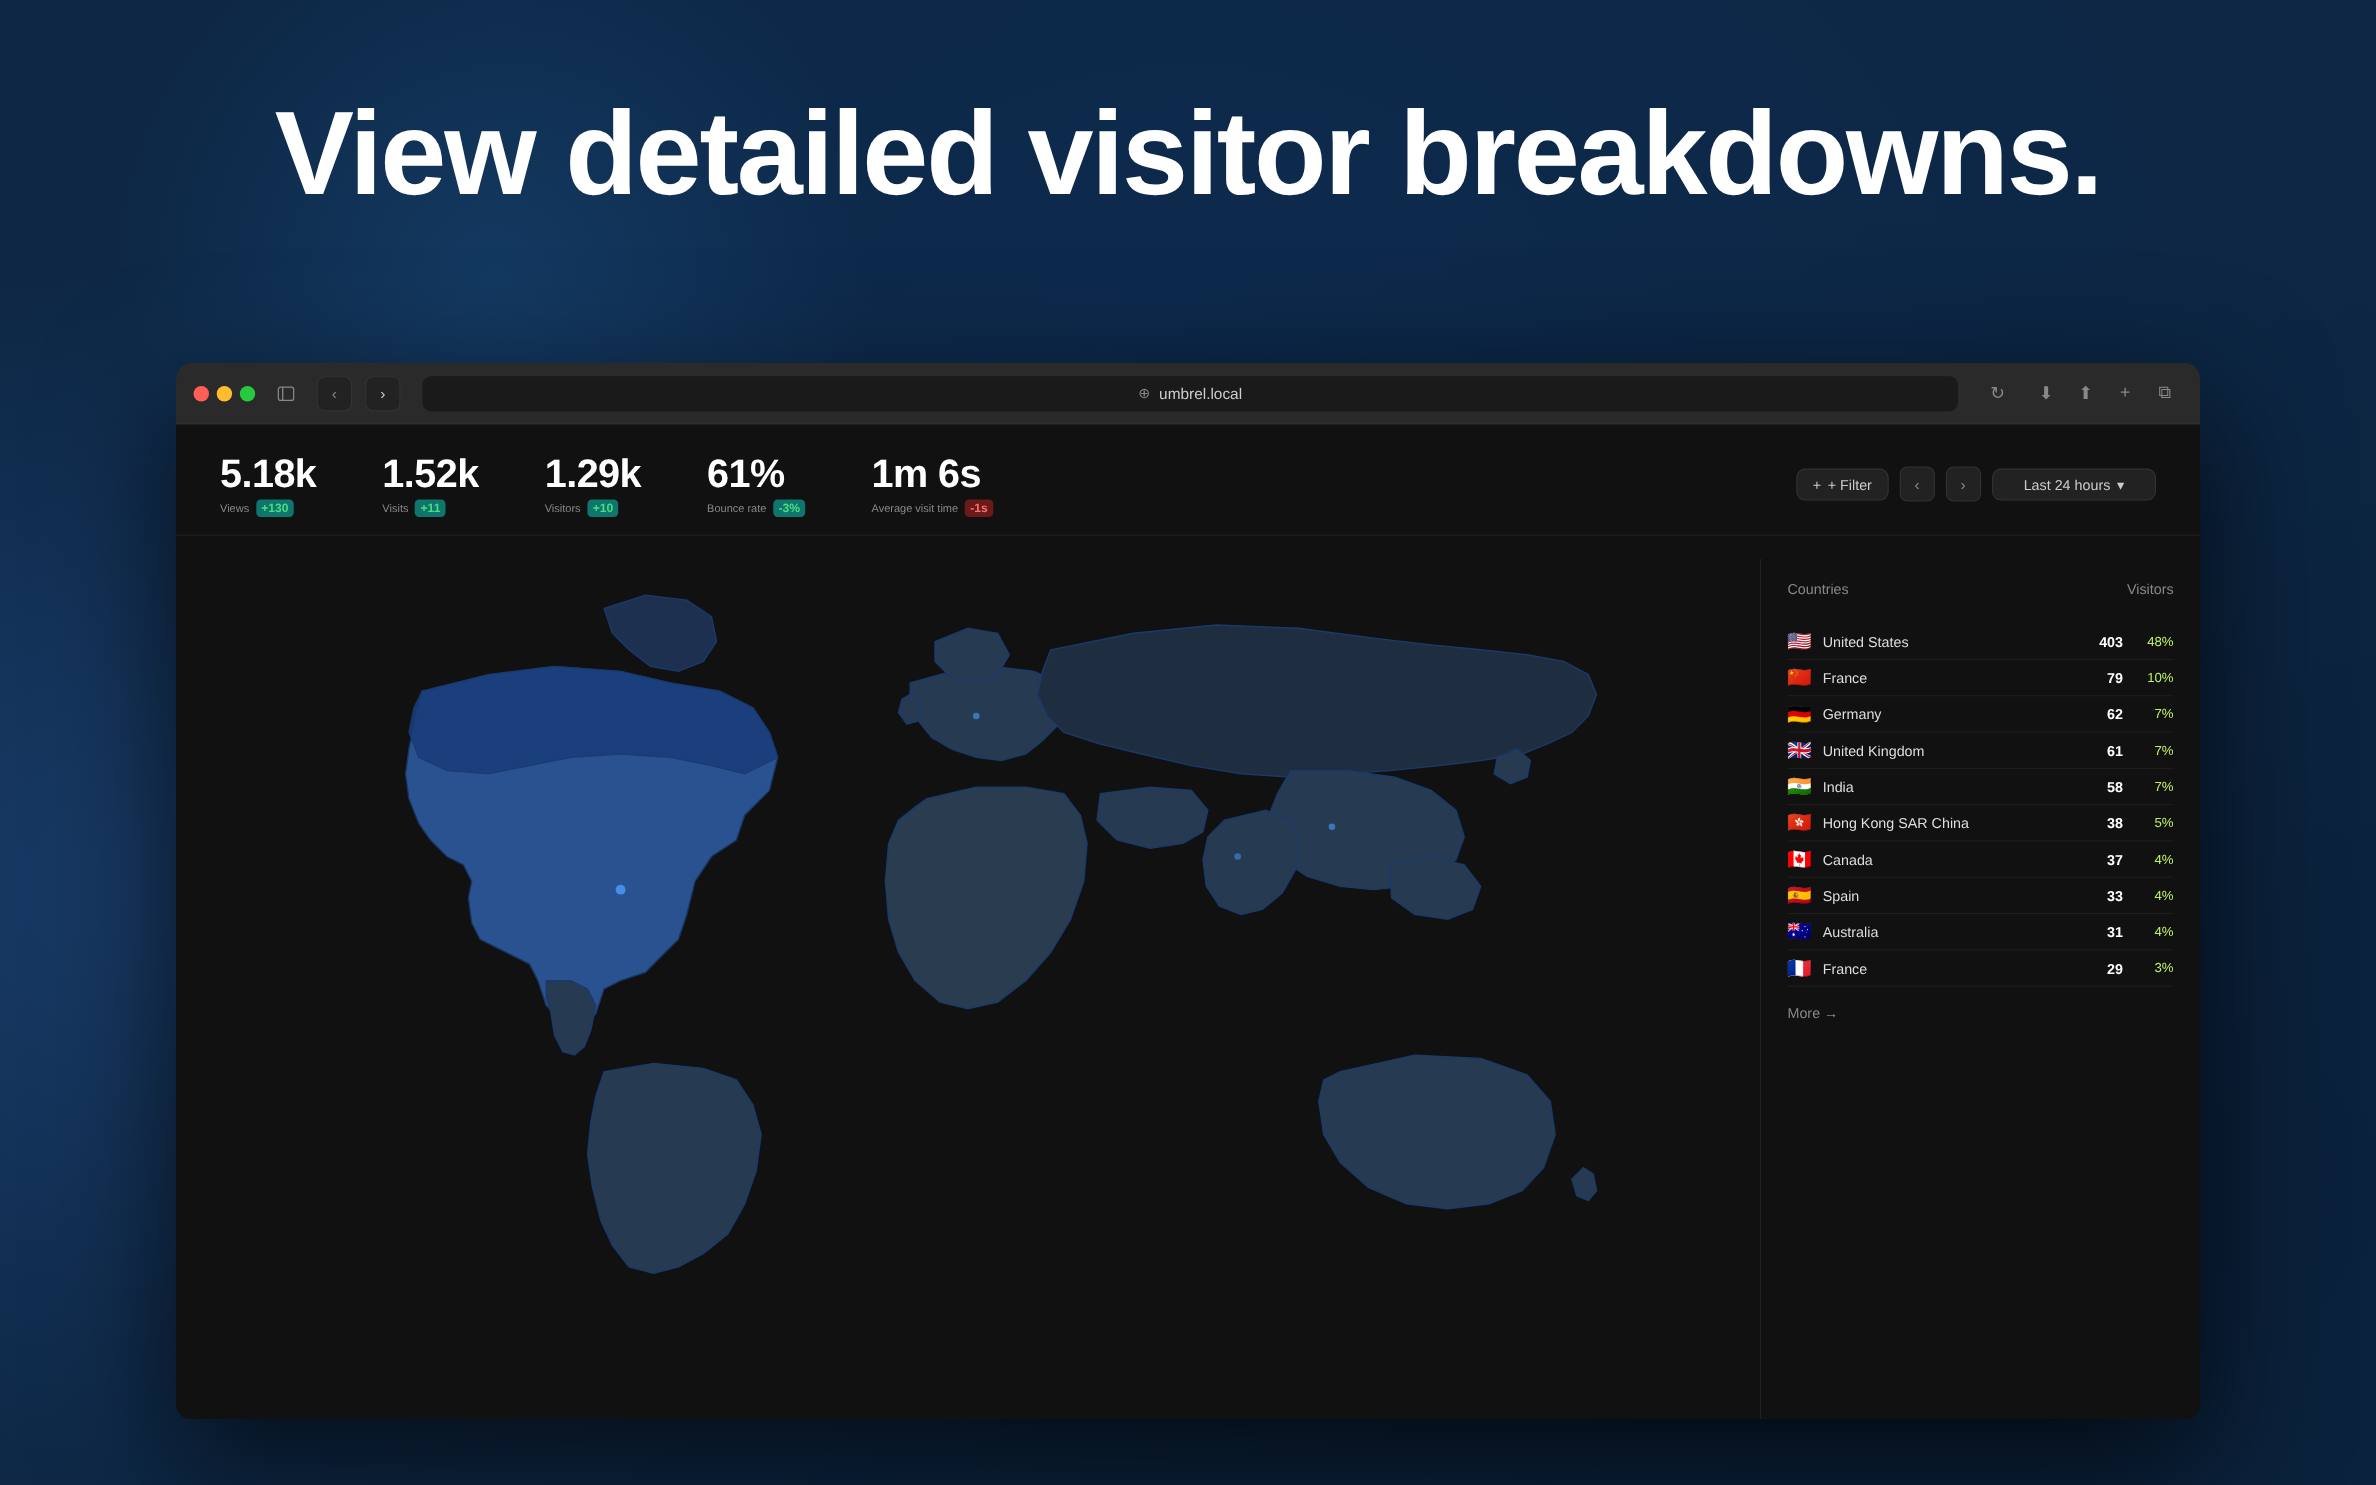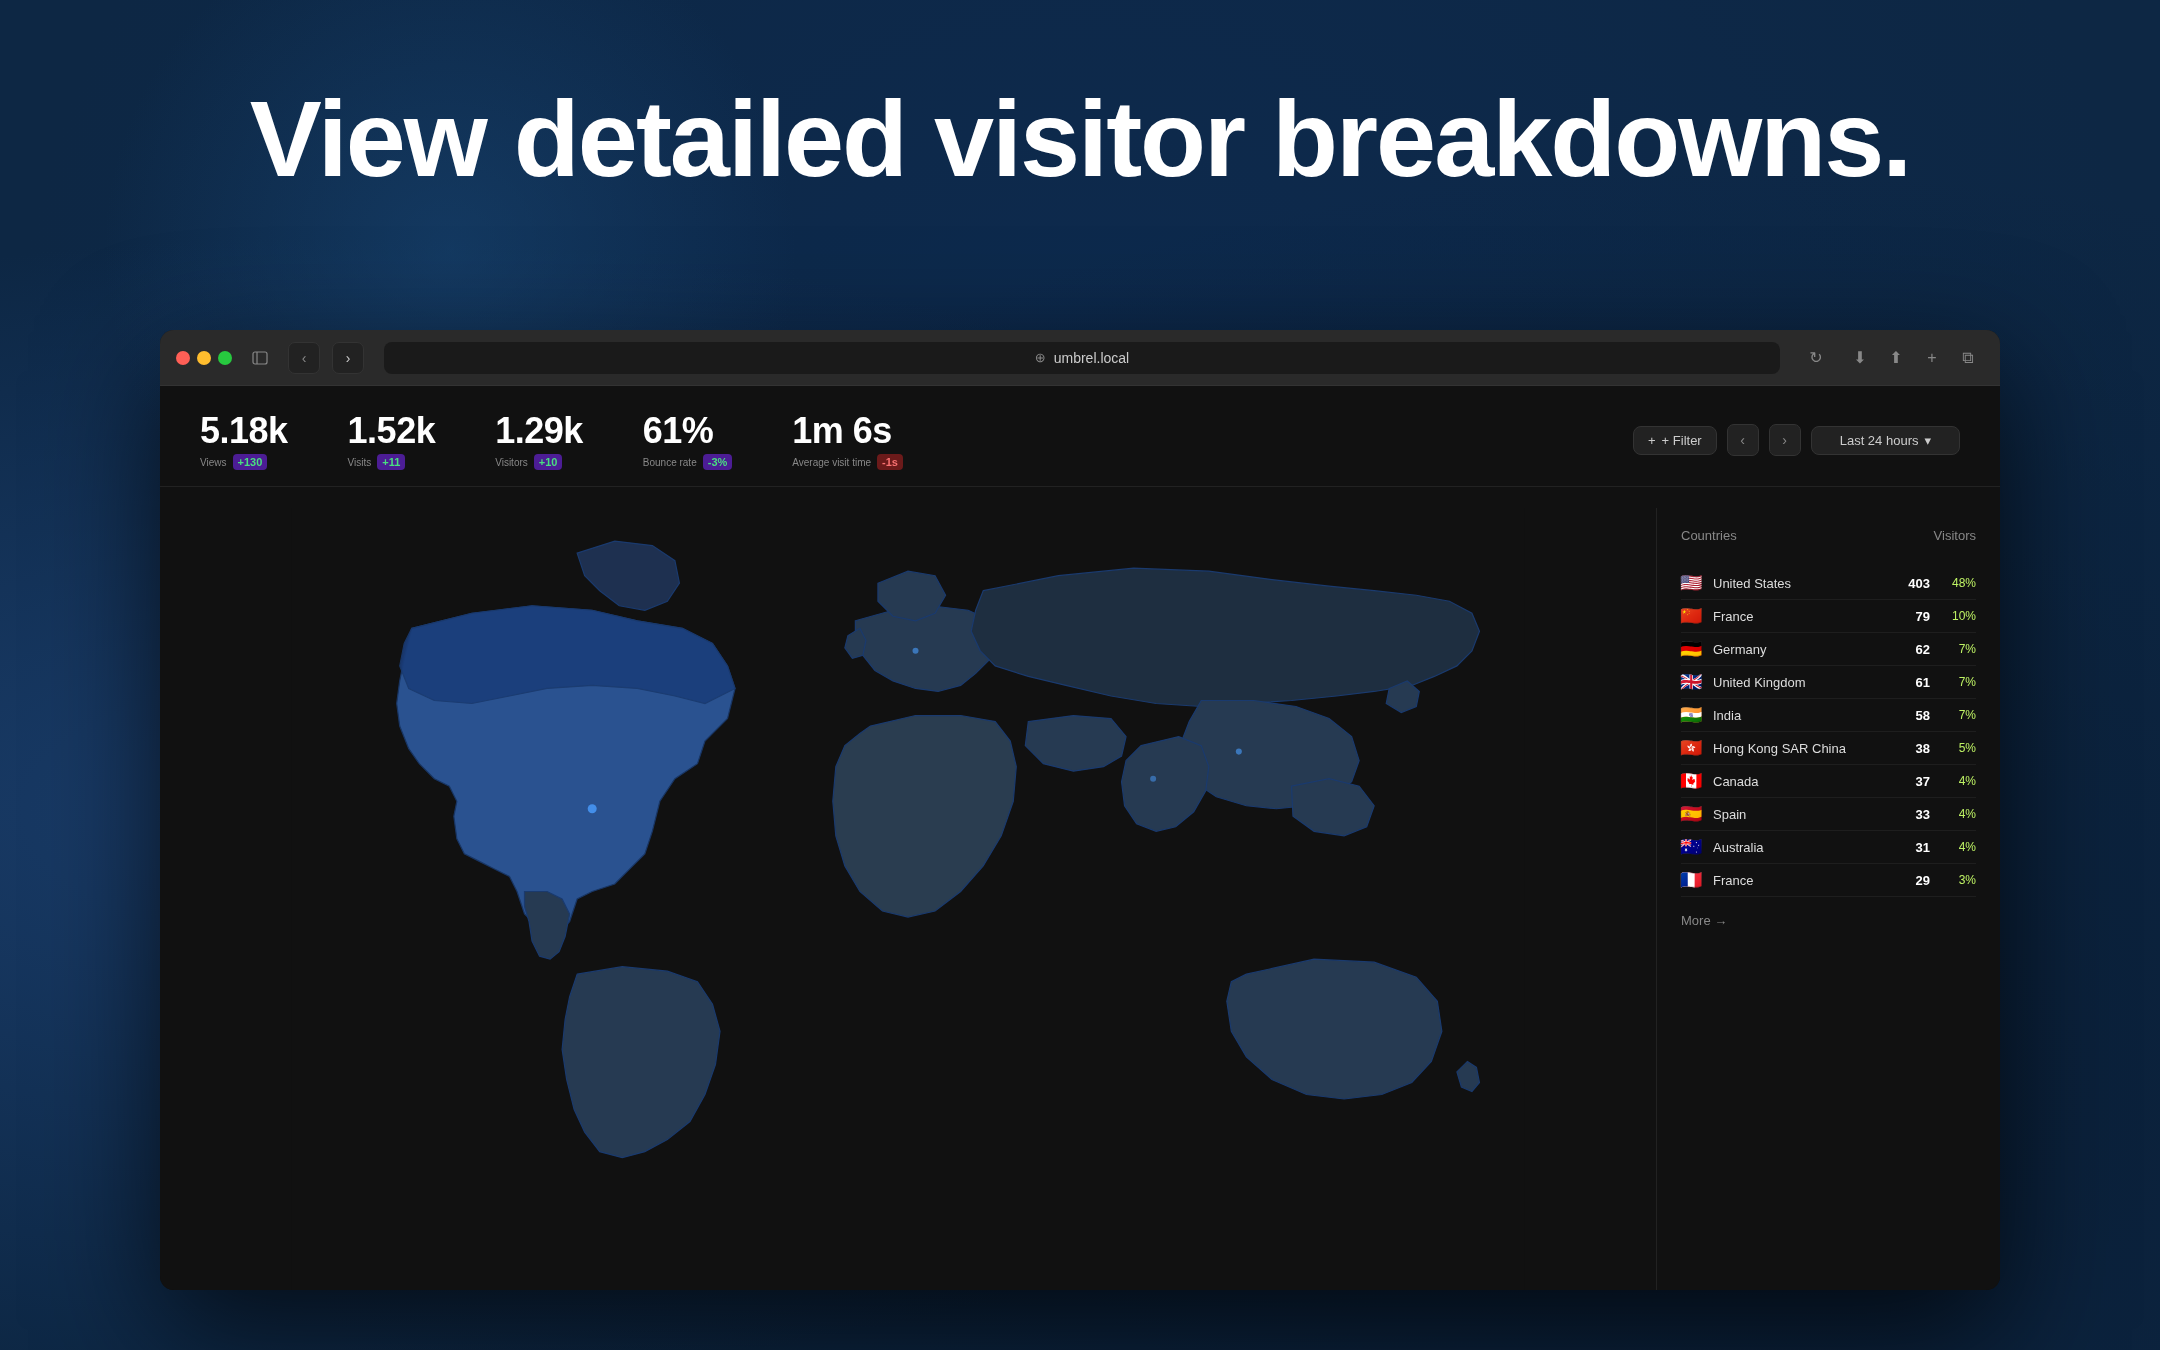--- a/index.html
+++ b/index.html
@@ -166,21 +166,21 @@
     }
 
     .stat-badge {
       font-size: 11px;
       font-weight: 600;
       padding: 2px 5px;
       border-radius: 4px;
       color: #fff;
     }
 
-    .badge-green { background: #4c1d95; color: #4ade80; }
+    .badge-green { background: #0f766e; color: #4ade80; }
     .badge-red { background: #6b1a1a; color: #f87171; }
 
     .spacer { flex: 1; }
 
     .filter-controls {
       display: flex;
       align-items: center;
       gap: 10px;
     }
 
@@ -241,21 +241,21 @@
       overflow: hidden;
     }
 
     .world-map-svg {
       width: 100%;
       height: 100%;
     }
 
     
     .countries-panel {
-      width: 344px;
+      width: 400px;
       background: #111;
       border-left: 1px solid #222;
       padding: 20px 24px;
       overflow-y: auto;
     }
 
     .panel-header {
       display: flex;
       justify-content: space-between;
       align-items: center;

